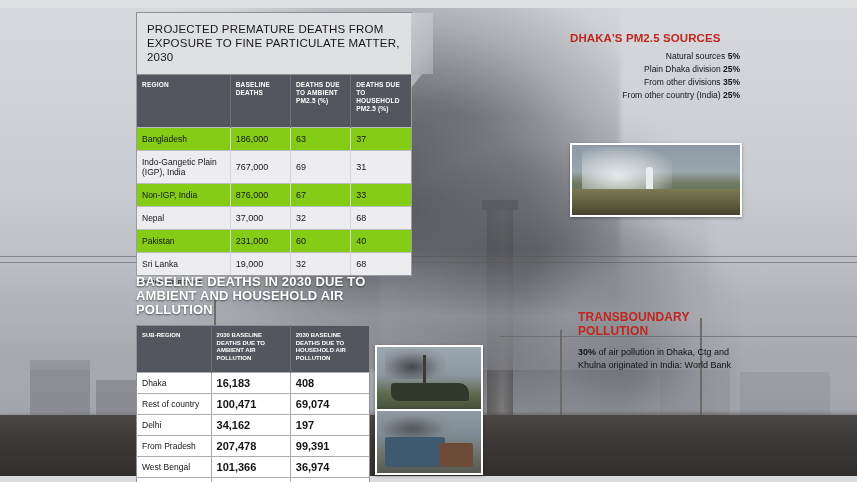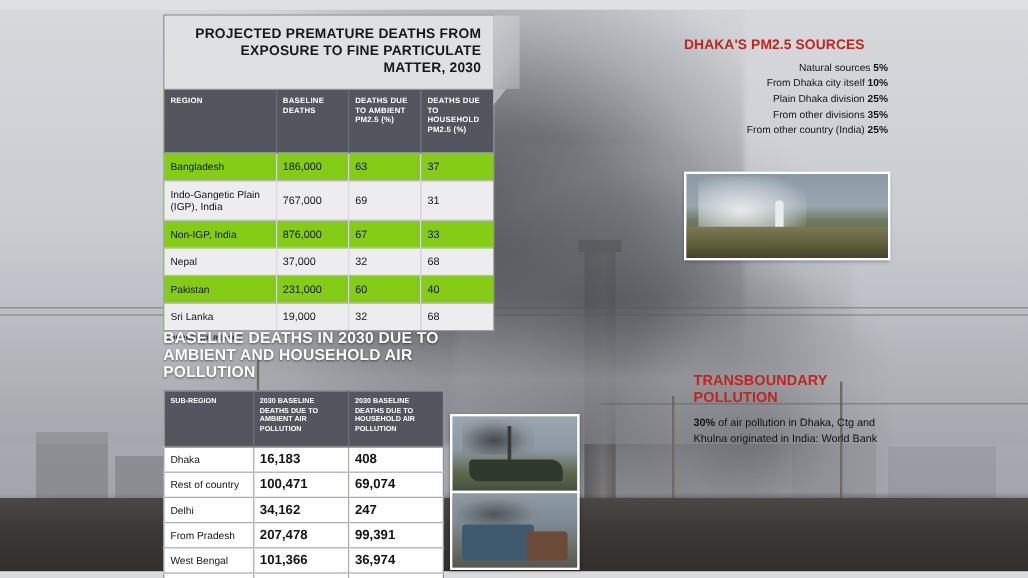--- a/index.html
+++ b/index.html
@@ -38,22 +38,22 @@
   .wire{position:absolute;height:1px;background:rgba(90,88,86,.55);}
   .bldg{position:absolute;background:rgba(120,120,126,.55);}
   
   .strip-top{position:absolute;left:0;top:0;width:857px;height:8px;background:#dfe1e4;}
   .strip-bot{position:absolute;left:0;bottom:0;width:857px;height:6px;background:#d9dbde;}
 
   
   #t1{position:absolute;left:136px;top:12px;width:276px;}
   .t1-head{background:#dfe0e2;border:1px solid #8f9196;padding:9px 10px 10px 10px;
     position:relative;}
-  .t1-head h2{margin:0;font-size:11.5px;line-height:14px;font-weight:bold;color:#17171a;
-    text-align:right;letter-spacing:.2px;}
+  .t1-head h2{margin:0;font-size:11.5px;line-height:14px;font-weight:normal;color:#17171a;
+    text-align:left;letter-spacing:.2px;}
   .fold{position:absolute;right:-22px;top:0;width:22px;height:100%;
     background:linear-gradient(135deg,#c9cbcf 0%,#b7b9be 60%,#a3a5aa 100%);}
   .fold:after{content:"";position:absolute;left:0;bottom:-14px;border-left:11px solid #b2b4b9;
     border-bottom:14px solid transparent;border-top:0;}
   table{border-collapse:collapse;width:100%;}
   #t1 table{background:#84cc16;}
   #t1 thead th{background:#53565e;color:#fff;font-size:6.5px;font-weight:bold;
     text-align:left;vertical-align:top;padding:6px 5px 14px 5px;line-height:8px;
     border-right:1px solid #6d7078;letter-spacing:.2px;}
   #t1 thead th:last-child{border-right:none;}
@@ -234,21 +234,21 @@
         <td>408</td>
       </tr>
       <tr>
         <td class="name">Rest of country</td>
         <td>100,471</td>
         <td>69,074</td>
       </tr>
       <tr>
         <td class="name">Delhi</td>
         <td>34,162</td>
-        <td>247</td>
+        <td>197</td>
       </tr>
       <tr>
         <td class="name">From Pradesh</td>
         <td>207,478</td>
         <td>99,391</td>
       </tr>
       <tr>
         <td class="name">West Bengal</td>
         <td>101,366</td>
         <td>36,974</td>
@@ -259,21 +259,20 @@
         <td>1,680</td>
       </tr>
     </tbody>
   </table>
 </div>
 
 <div id="dhaka">
   <div class="red-h">DHAKA'S PM2.5 SOURCES</div>
   <div class="src-list">
     <div><span>Natural sources </span><b>5%</b></div>
-    <div><span>From Dhaka city itself </span><b>10%</b></div>
     <div><span>Plain Dhaka division </span><b>25%</b></div>
     <div><span>From other divisions </span><b>35%</b></div>
     <div><span>From other country (India) </span><b>25%</b></div>
   </div>
 </div>
 
 <div id="trans">
   <span class="red-h">TRANSBOUNDARY POLLUTION</span>
   <div class="trans-body">
     <b>30%</b><span> of air pollution in Dhaka, Ctg and Khulna originated in India: World Bank</span>

